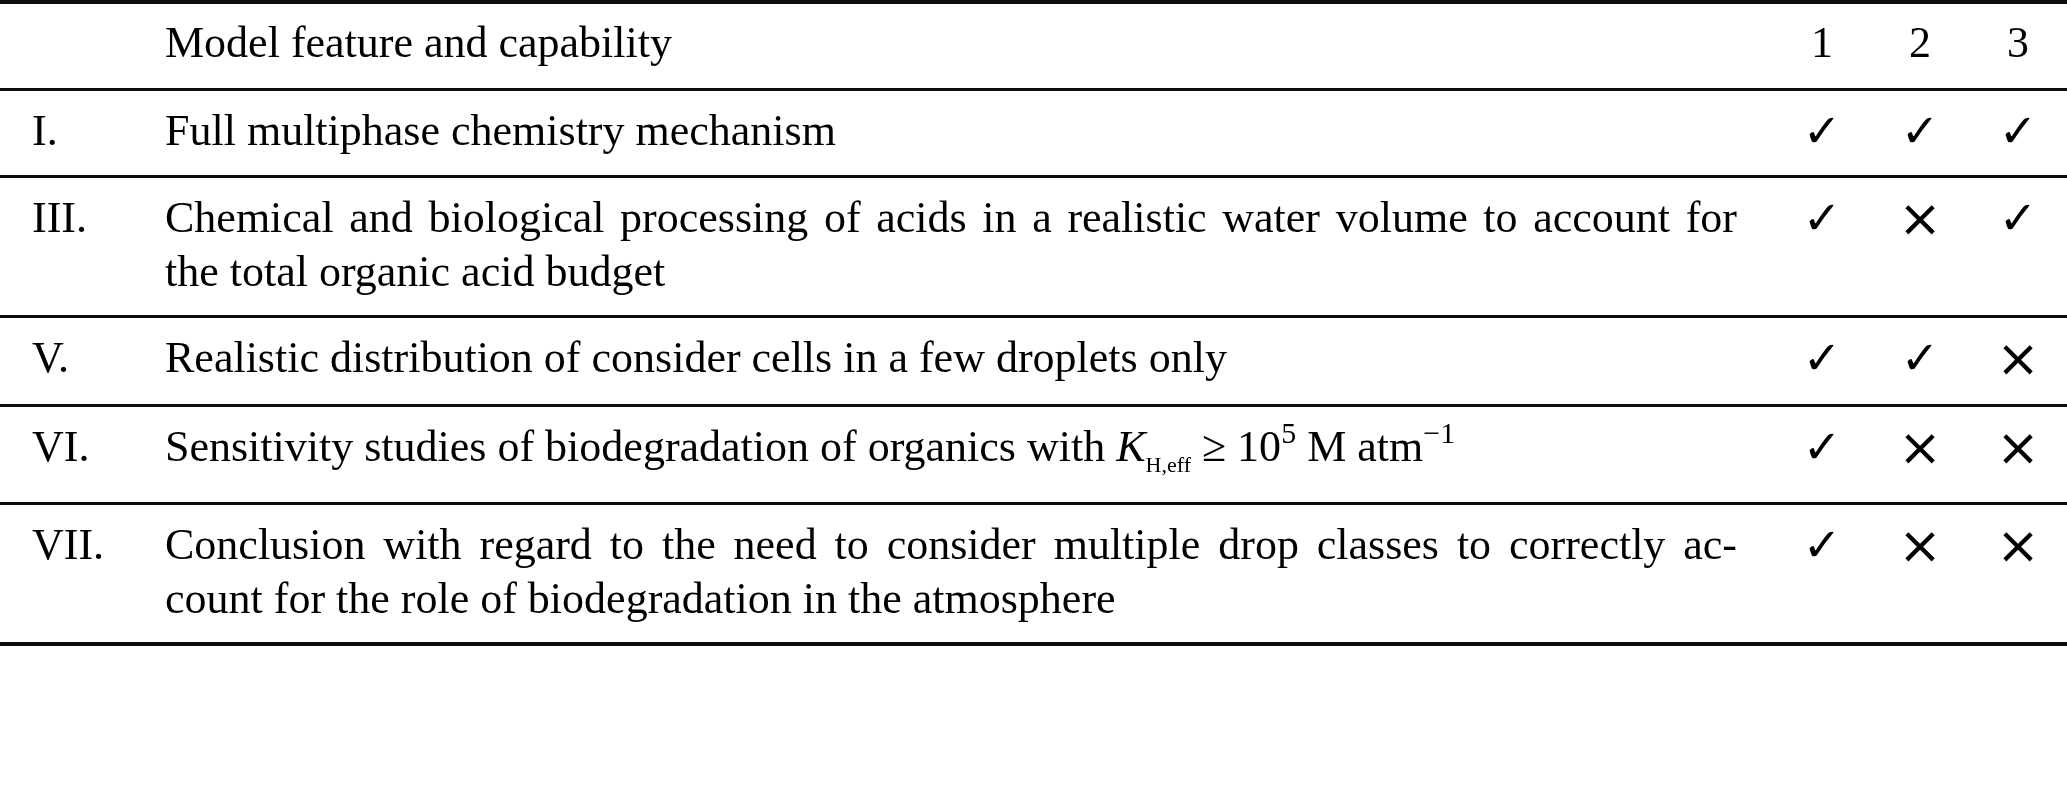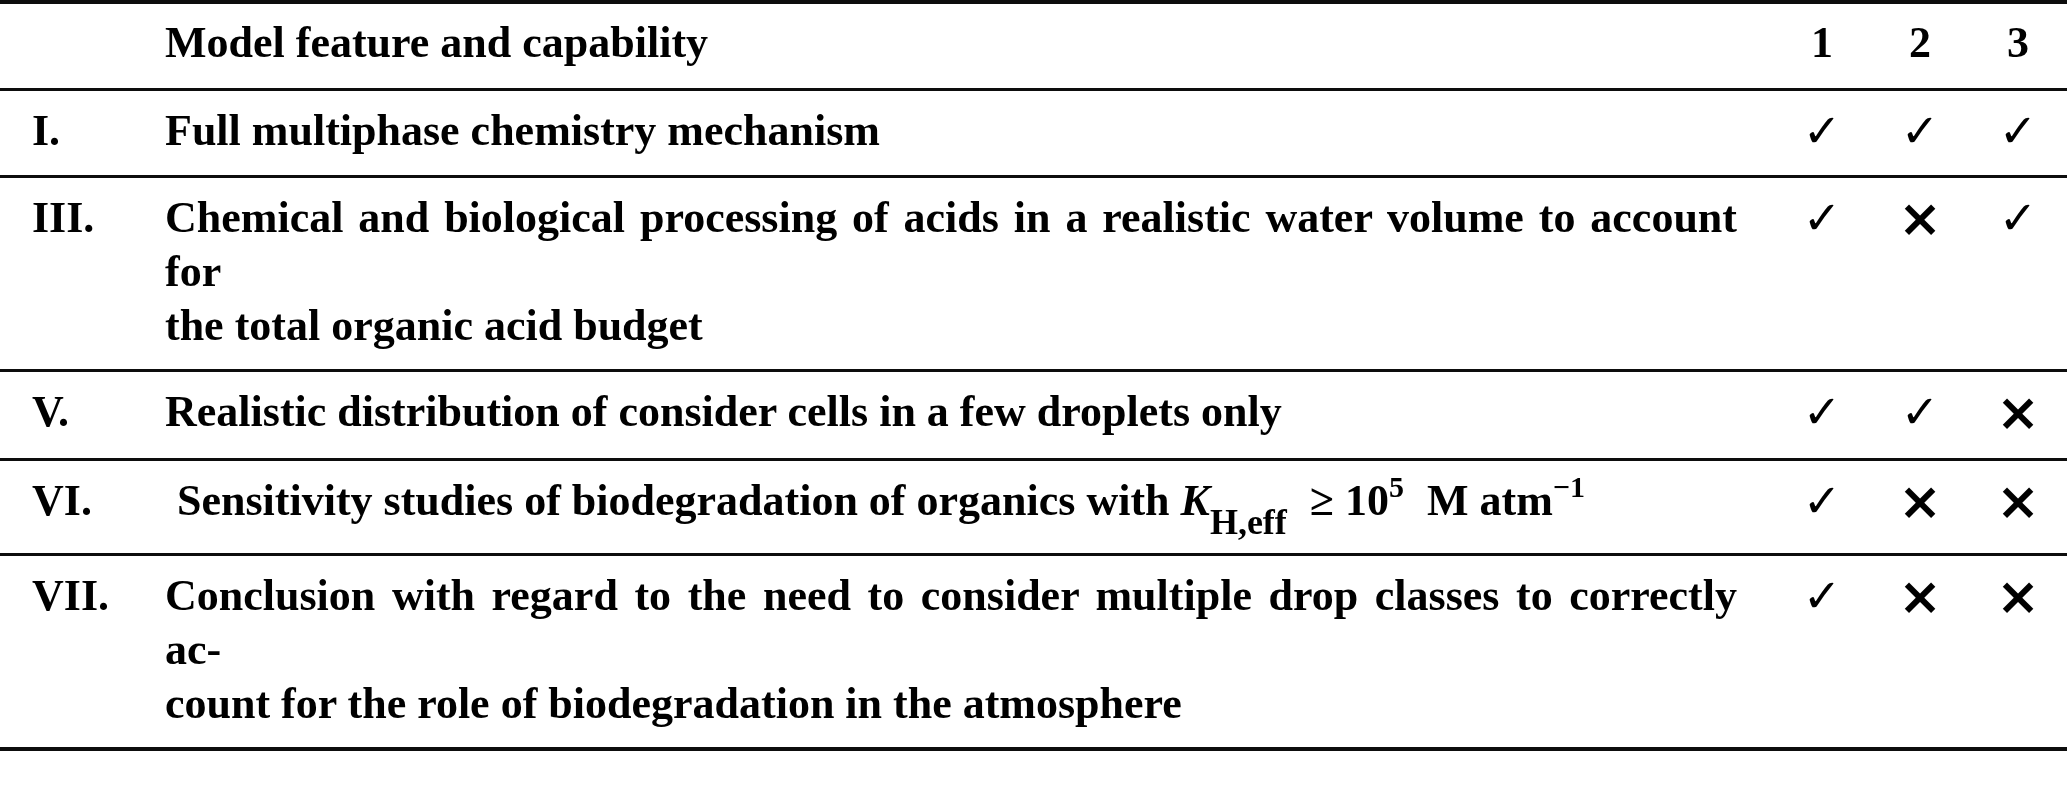--- a/index.html
+++ b/index.html
@@ -20,21 +20,21 @@
     table-layout: fixed;
     border-top: 4px solid #0d0d0d;
     border-bottom: 4px solid #0d0d0d;
   }
   col.col-num  { width: 165px; }
   col.col-feat { width: 1608px; }
   col.col-mark { width: 98px; }
 
   th, td {
     vertical-align: top;
-    font-weight: bold;
+    font-weight: normal;
     font-size: 44px;
     line-height: 54px;
     padding: 13px 0 15px 0;
   }
   thead th {
     border-bottom: 3px solid #0d0d0d;
     padding-top: 12px;
     padding-bottom: 18px;
     text-align: left;
   }
@@ -57,26 +57,26 @@
   .check {
     font-family: "DejaVu Sans", sans-serif;
     font-size: 46px;
     line-height: 54px;
   }
   .cross {
     font-family: "DejaVu Sans", sans-serif;
     font-size: 52px;
     line-height: 54px;
   }
-  .p-text   { font-style: normal; margin-left: 12px; }
+  .p-text   { font-style: normal; }
   .p-italic { font-style: italic; }
   .p-sub {
-    font-size: 36px;
+    font-size: 22px;
     position: relative;
-    top: 19px;
+    top: 11px;
   }
   .p-sup {
     font-size: 30px;
     position: relative;
     top: -18px;
   }
 </style>
 </head>
 <body>
 

